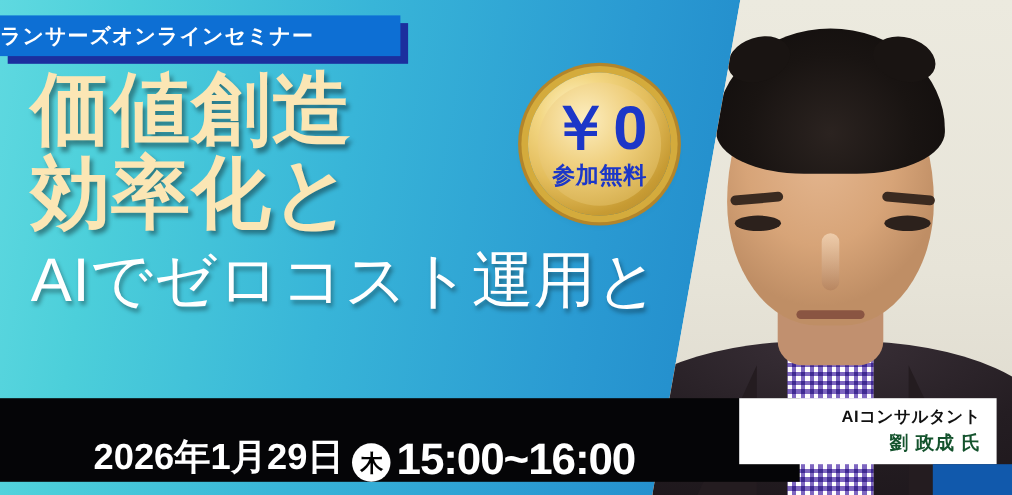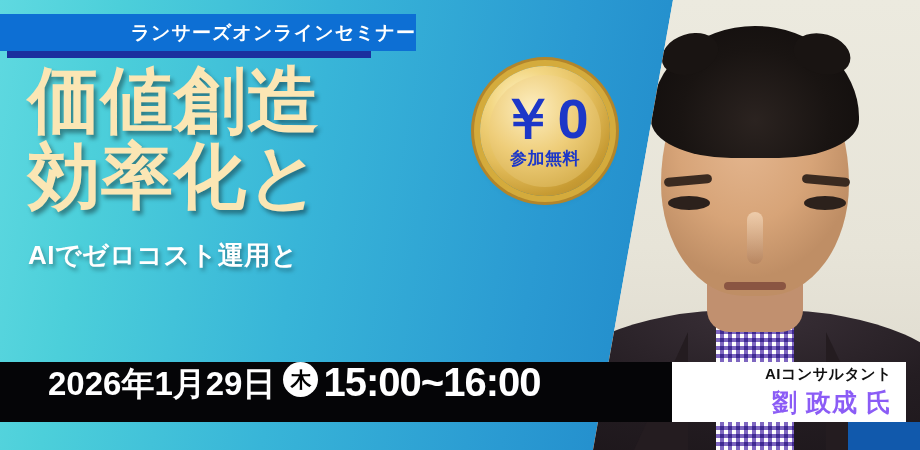--- a/index.html
+++ b/index.html
@@ -71,67 +71,67 @@
     background:
       radial-gradient(circle at 34% 28%,#fff6cf 0%,#f3d784 26%,#e3bd5c 52%,#c79b33 74%,#a9802a 100%);
     box-shadow:0 0 0 6px #d4ab3c, 0 0 0 9px #b2852b, 0 3px 10px rgba(0,0,0,.35);
     display:flex;flex-direction:column;align-items:center;justify-content:center;
   }
   #coin:before{
     content:"";position:absolute;inset:9px;border-radius:50%;
     background:radial-gradient(circle at 38% 30%,#fdeec0 0%,#eecd79 45%,#d8b253 78%,#c29c3c 100%);
   }
   .coin-yen{position:relative;font-size:56px;line-height:.95;font-weight:bold;color:#1c37c8;letter-spacing:2px;}
-  .coin-sub{position:relative;font-size:17px;font-weight:bold;color:#1c37c8;margin-top:2px;letter-spacing:.5px;}
+  .coin-sub{position:relative;font-size:21px;font-weight:bold;color:#1c37c8;margin-top:2px;letter-spacing:.5px;}
 
   
   #badge-wrap{position:absolute;left:0;top:14px;}
   #badge-shadow{position:absolute;left:7px;top:7px;width:364px;height:37px;background:#1b2f9e;}
-  #badge{position:relative;width:416px;height:37px;background:#0d6fd4;
-          display:flex;align-items:center;justify-content:flex-end;}
+  #badge{position:relative;width:364px;height:37px;background:#0d6fd4;
+          display:flex;align-items:center;justify-content:flex-start;}
   #badge-label{color:#ffffff;font-size:19px;font-weight:bold;letter-spacing:1px;}
 
   
   #headline{position:absolute;left:28px;top:62px;}
   .hl-line{
     font-size:72px;line-height:76px;font-weight:bold;color:#fbe6b4;
     letter-spacing:1px;
     text-shadow:3px 4px 4px rgba(0,0,0,.38);
     white-space:nowrap;
   }
 
   
   #subtitle{position:absolute;left:28px;top:230px;}
   .sub-line{
-    font-size:26px;line-height:50px;font-weight:bold;color:#ffffff;
+    font-size:56px;line-height:50px;font-weight:normal;color:#ffffff;
     letter-spacing:.5px;text-shadow:2px 3px 4px rgba(0,0,0,.35);white-space:nowrap;
   }
   .sub-line.indent{padding-left:22px;}
 
   
   #date-bar{
-    position:absolute;left:0;top:362px;width:690px;height:60px;background:#050507;
-    display:flex;align-items:flex-start;
+    position:absolute;left:0;top:362px;width:690px;height:76px;background:#050507;
+    display:flex;align-items:flex-end;padding-left:37px;
   }
   #date-text{color:#fff;font-size:33px;font-weight:bold;margin-left:48px;letter-spacing:0px;}
   #day-circle{
     width:35px;height:35px;border-radius:50%;background:#ffffff;color:#000000;
     font-size:21px;font-weight:bold;display:flex;align-items:center;justify-content:center;
     margin-left:8px;margin-right:5px;flex:none;
   }
   #time-text{color:#ffffff;font-size:40px;font-weight:bold;letter-spacing:-1px;line-height:1;}
 
   
   #speaker-plate{
     position:absolute;left:672px;top:362px;width:234px;height:60px;background:#ffffff;
     display:flex;flex-direction:column;align-items:flex-end;justify-content:center;
     padding-right:14px;box-sizing:border-box;
   }
   #speaker-role{font-size:15px;font-weight:bold;color:#111;letter-spacing:.5px;}
-  #speaker-name{font-size:25px;font-weight:bold;color:#8b5cf6;letter-spacing:1px;margin-top:2px;}
+  #speaker-name{font-size:17px;font-weight:bold;color:#14532d;letter-spacing:1px;margin-top:2px;}
 
   
   #corner-block{position:absolute;right:0;bottom:0;width:72px;height:28px;background:#1159ac;}
 </style>
 </head>
 <body>
 
 <div id="banner">
 
   <div id="photo-wedge">

